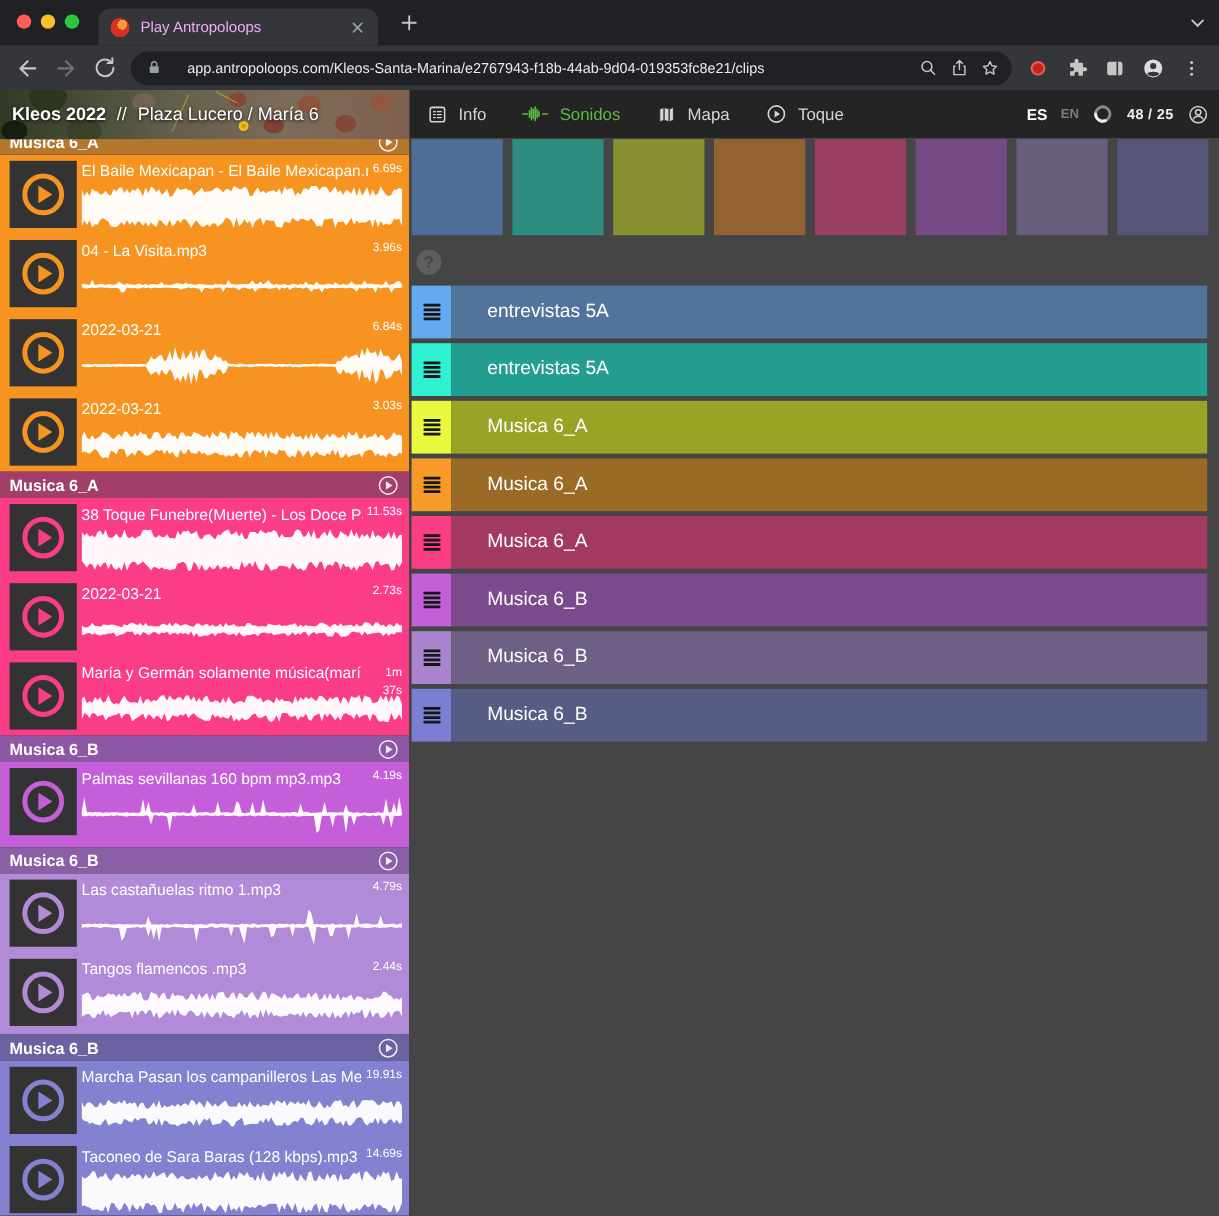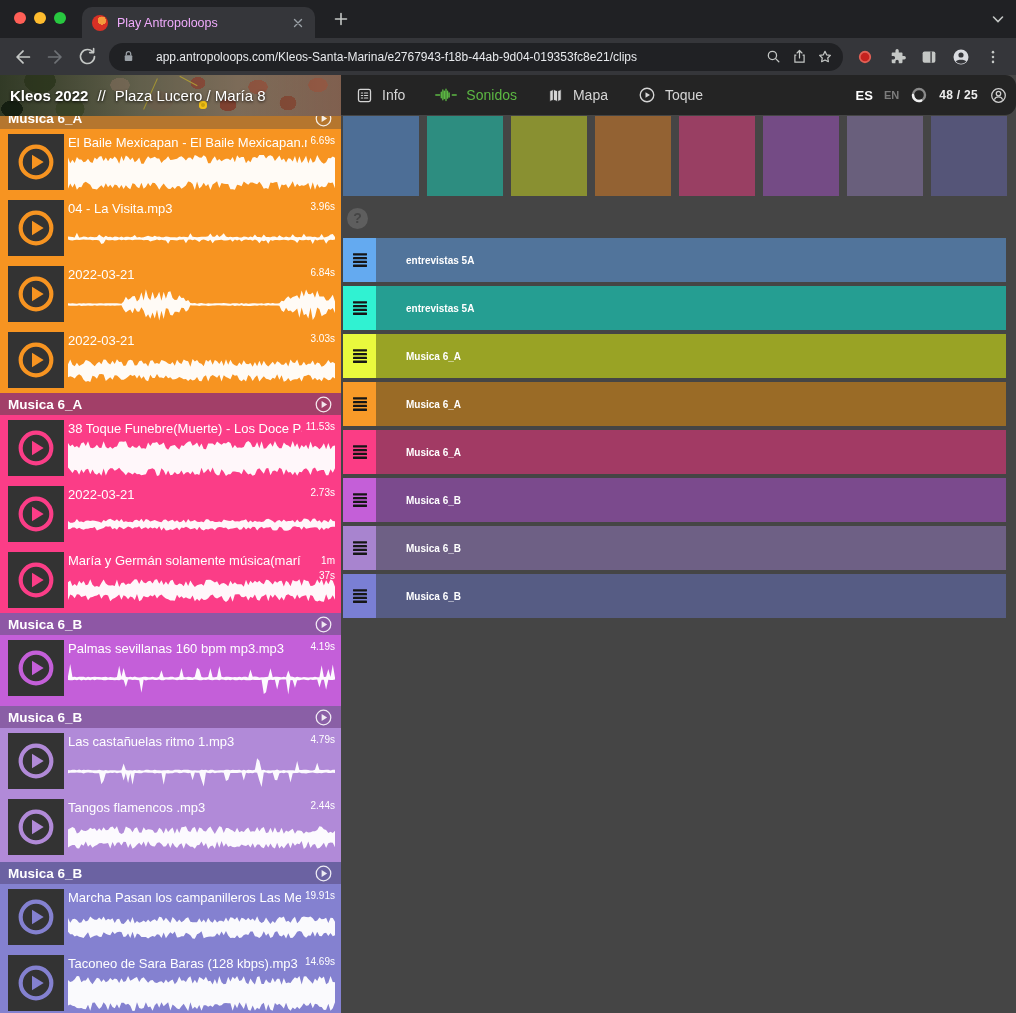--- a/index.html
+++ b/index.html
@@ -22,21 +22,21 @@
   .tabs-chevron { position:absolute; right:10px; top:11px; }
 
   .toolbar { height:37px; background:#35363a; display:flex; align-items:center; padding:0 8px; gap:2px; }
   .nav-ico { width:30px; height:30px; border-radius:50%; }
   .url-pill { flex:1; height:28px; background:#202124; border-radius:14px; display:flex;
     align-items:center; padding:0 5px 0 12px; margin:0 5px; min-width:0; }
   .url-text { flex:1; color:#e8eaed; font-size:12px; white-space:nowrap; overflow:hidden; margin-left:20px; }
   .pill-ico { width:26px; height:26px; flex:none; }
 
   
-  .app-header { position:relative; height:40px; background:#242424; z-index:5;border-radius:11px; }
+  .app-header { position:relative; height:40px; background:#242424; z-index:5; }
   .map-thumb { position:absolute; left:0; top:0; width:341px; height:41px; overflow:hidden; cursor:pointer;
     background-color:#7d7f63;
     background-image:
       radial-gradient(18px 14px at 12px 34px, #26371f 60%, transparent 61%),
       radial-gradient(26px 20px at 40px 6px, #4c5c33 60%, transparent 61%),
       radial-gradient(24px 18px at 70px 34px, #5d6b3e 60%, transparent 61%),
       radial-gradient(16px 12px at 120px 10px, #a9977b 60%, transparent 61%),
       radial-gradient(22px 16px at 160px 26px, #97856b 60%, transparent 61%),
       radial-gradient(12px 10px at 198px 8px, #b0614b 60%, transparent 61%),
       radial-gradient(14px 10px at 228px 30px, #a5553f 60%, transparent 61%),
@@ -81,21 +81,21 @@
   .blocks-row { display:flex; gap:8px; padding:1px 0 0 2px; }
   .block { width:76px; height:80px; flex:none; cursor:pointer; }
   .help { display:flex; gap:10px; padding:12px 10px 0 6px; }
   .help-icon { width:21px; height:21px; flex:none; border-radius:50%; background:#5e5e5e; color:#454545;
     font-weight:700; font-size:14px; text-align:center; line-height:21px; }
   .help-text { width:650px; color:#e4e4e4; font-size:13.5px; line-height:19px; }
   .tracks { margin:9px 0 0 2px; }
   .track { display:flex; width:663px; height:44px; margin-bottom:4px; cursor:pointer; }
   .handle { width:33px; flex:none; display:flex; align-items:center; justify-content:center; cursor:grab; }
   .track-bar { flex:1; display:flex; align-items:center; padding-left:30px; }
-  .track-label { color:#fff; font-size:10px;font-weight:bold; }
+  .track-label { color:#fff; font-size:16px; }
 </style>
 </head>
 <body>
 
 <div class="tabstrip">
   <div class="traffic">
     <div class="light red"></div>
     <div class="light yellow"></div>
     <div class="light green"></div>
   </div>
@@ -195,21 +195,21 @@
 
 <div class="app-header">
   <div class="map-thumb">
     <div class="map-line a"></div>
     <div class="map-line b"></div>
     <div class="map-dim"></div>
     <div class="map-pin"></div>
     <div class="breadcrumb">
       <span>Kleos 2022</span>
       <span style="font-weight:400">//</span>
-      <span style="font-weight:400">Plaza Lucero / María 8</span>
+      <span style="font-weight:400">Plaza Lucero / María 6</span>
     </div>
   </div>
   <div class="app-nav">
     <div class="nav-item">
       <svg width="17" height="17" viewBox="0 0 24 24">
           <rect x="3.5" y="3.5" width="17" height="17" rx="2.5" fill="none" stroke="#d5d5d5" stroke-width="1.8"></rect>
           <path d="M7.5 8.5h2M7.5 12h2M7.5 15.5h2M12 8.5h4.5M12 12h4.5M12 15.5h4.5" stroke="#d5d5d5" stroke-width="1.6" stroke-linecap="round"></path>
         </svg>
       <span>Info</span>
     </div>

